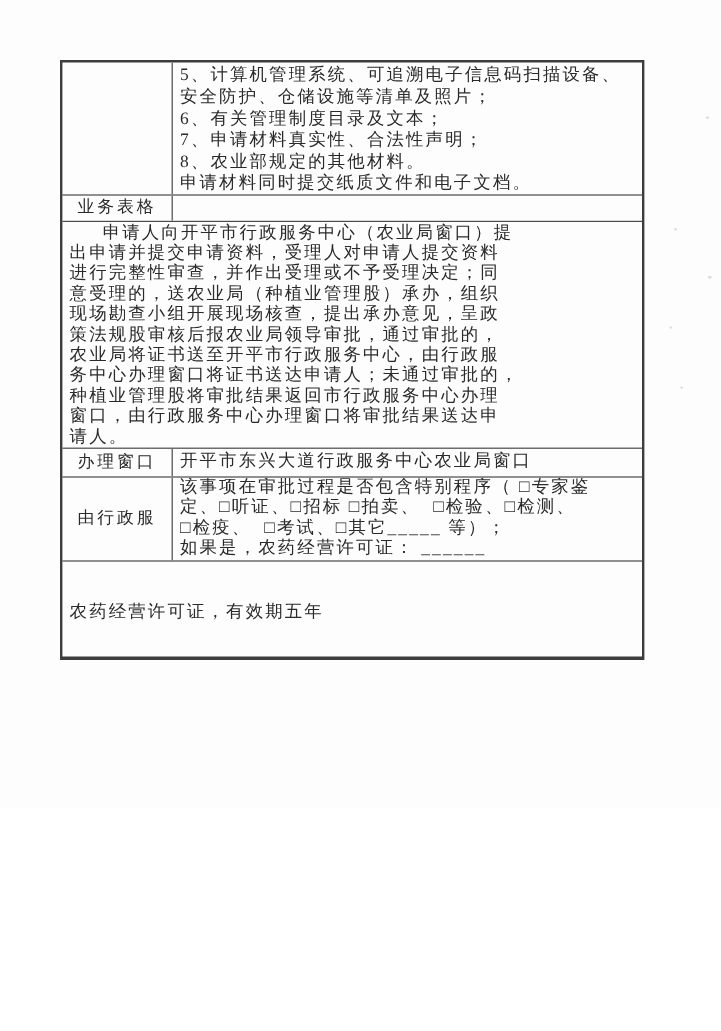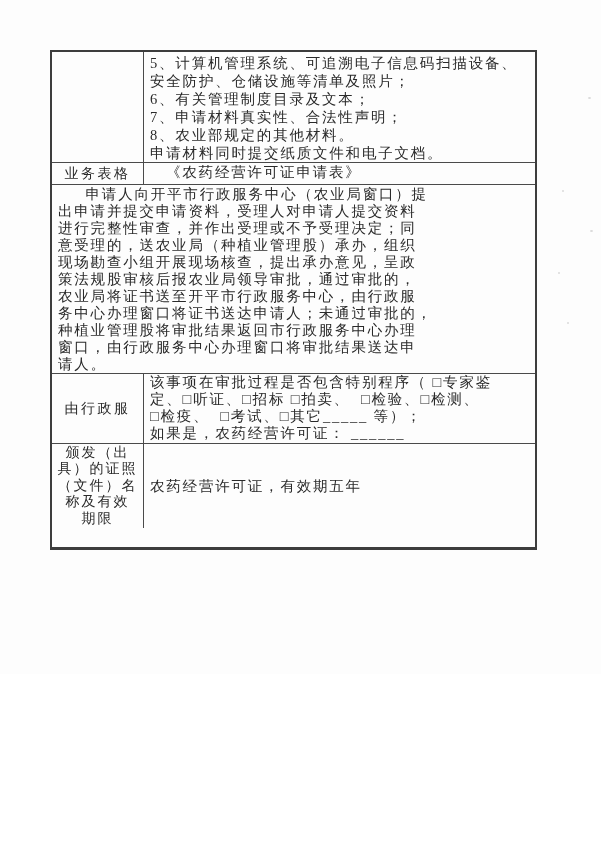--- a/index.html
+++ b/index.html
@@ -102,52 +102,50 @@
       <div class="ccell">5、计算机管理系统、可追溯电子信息码扫描设备、
 安全防护、仓储设施等清单及照片；
 6、有关管理制度目录及文本；
 7、申请材料真实性、合法性声明；
 8、农业部规定的其他材料。
 申请材料同时提交纸质文件和电子文档。</div>
     </div>
 
     <div class="trow r2">
       <div class="lcell">业务表格</div>
-      <div class="ccell">《农药经营许可证申请表》</div>
     </div>
 
     <div class="trow r3">
       <div class="ccell">申请人向开平市行政服务中心（农业局窗口）提
 出申请并提交申请资料，受理人对申请人提交资料
 进行完整性审查，并作出受理或不予受理决定；同
 意受理的，送农业局（种植业管理股）承办，组织
 现场勘查小组开展现场核查，提出承办意见，呈政
 策法规股审核后报农业局领导审批，通过审批的，
 农业局将证书送至开平市行政服务中心，由行政服
 务中心办理窗口将证书送达申请人；未通过审批的，
 种植业管理股将审批结果返回市行政服务中心办理
 窗口，由行政服务中心办理窗口将审批结果送达申
 请人。</div>
     </div>
 
+    <div class="trow r4">
+      <div class="lcell">办理窗口</div>
+      <div class="ccell">开平市东兴大道行政服务中心农业局窗口</div>
+    </div>
 
     <div class="trow r5">
       <div class="lcell">由行政服</div>
       <div class="ccell">该事项在审批过程是否包含特别程序（ □专家鉴
 定、□听证、□招标 □拍卖、  □检验、□检测、
 □检疫、  □考试、□其它_____ 等）；
 如果是，农药经营许可证： ______</div>
     </div>
 
     <div class="trow r6">
-      <div class="lcell">颁发（出
-具）的证照
-（文件）名
-称及有效
-期限</div>
       <div class="ccell">农药经营许可证，有效期五年</div>
     </div>
 
   </div>
 
   <span class="noise" style="left:588px;top:97px;width:3px;height:2px;"></span>
   <span class="noise" style="left:562px;top:190px;width:2px;height:2px;"></span>
   <span class="noise" style="left:590px;top:230px;width:3px;height:2px;"></span>
   <span class="noise" style="left:558px;top:272px;width:2px;height:2px;"></span>
   <span class="noise" style="left:567px;top:322px;width:2px;height:2px;"></span>

